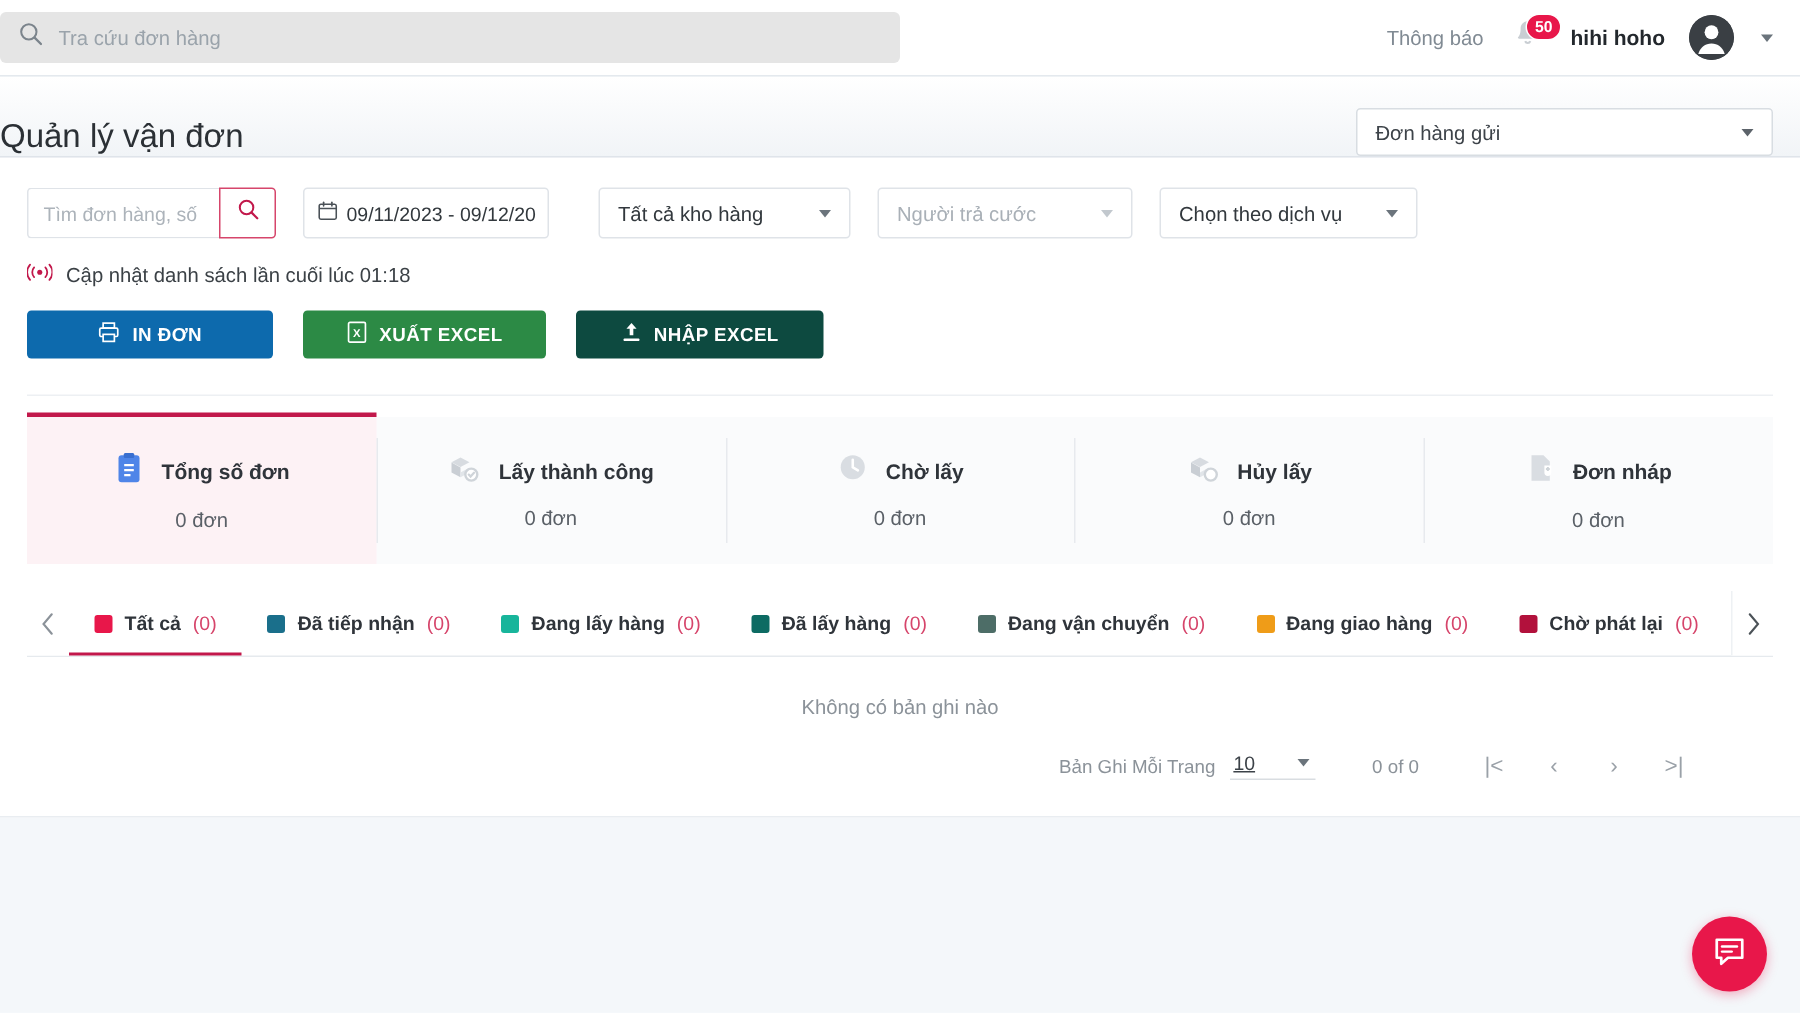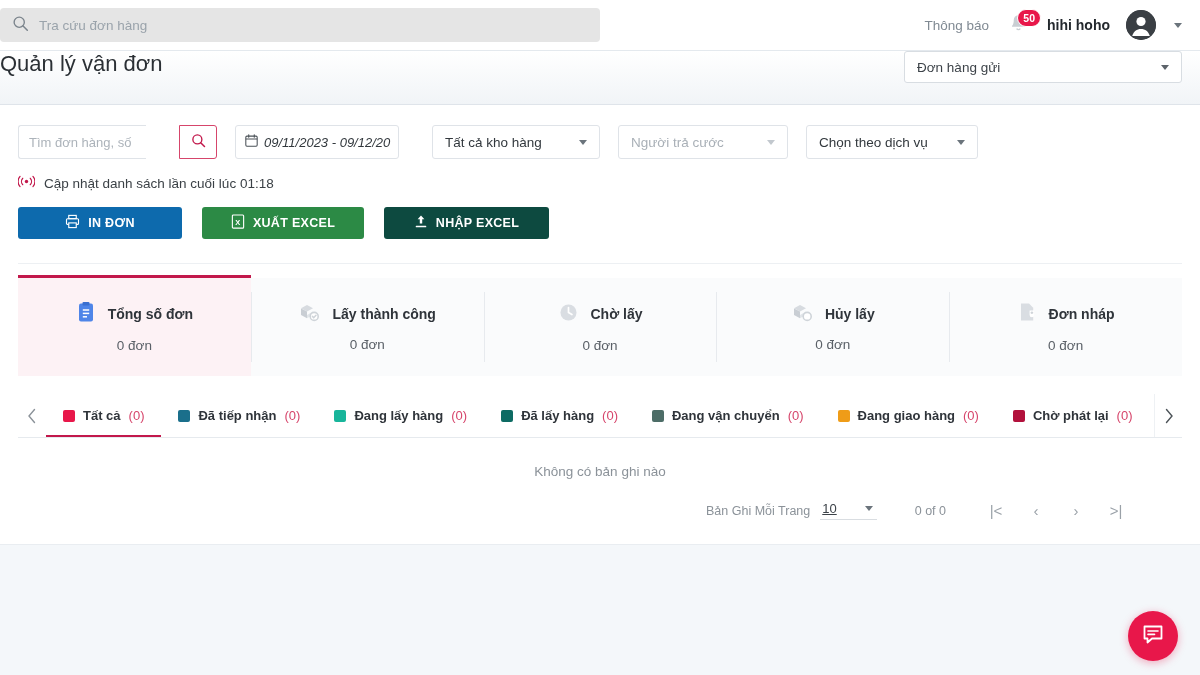--- a/index.html
+++ b/index.html
@@ -46,55 +46,55 @@
   .caret-down {
     width: 0; height: 0; border-left: 4.5px solid transparent;
     border-right: 4.5px solid transparent; border-top: 5.5px solid #6b747c;
     margin-left: 2px;
   }
 
   
   .titlebar {
     height: 55px; background: linear-gradient(#ffffff, #f1f4f7);
     border-top: 1px solid #e4e9ee; border-bottom: 1px solid #dfe4ea;
-    display: flex; align-items: flex-start; padding: 0 18px 0 0; position: relative;
+    display: flex; align-items: flex-end; padding: 0 18px 0 0; position: relative;
   }
   .page-title { font-size: 22px; color: #2b3035; font-weight: normal; }
   .title-select {
     margin-left: auto; width: 278px; height: 32px; background: #fff;
     border: 1px solid #d8dde2; border-radius: 3px; display: flex;
     align-items: center; padding: 0 12px; font-size: 13.5px; color: #3d4349;
     position: relative;
   }
   .title-select .caret-down { position: absolute; right: 12px; border-top-color:#5c636a; }
 
   
   .card {
     background: #fff; margin: 0; min-height: 420px; padding: 0 18px 0 18px;
     border-bottom: 1px solid #e9edf1;
   }
 
   
   .filters { display: flex; align-items: center; gap: 18px; padding-top: 20px; }
-  .find-group { display: flex; height: 34px; gap: 33px; }
+  .find-group { display: flex; height: 34px; }
   .find-input {
     width: 128px; height: 34px; border: 1px solid #dfe3e8; border-right: none;
     border-radius: 3px 0 0 3px; padding: 0 10px; outline: none;
     font-family: "Liberation Sans", sans-serif; font-size: 13px; color: #444;
   }
   .find-input::placeholder { color: #acb3ba; }
   .find-btn {
     width: 38px; height: 34px; border: 1px solid #d6456b; background: #fff;
     border-radius: 0 3px 3px 0; display: flex; align-items: center;
     justify-content: center; cursor: pointer;
   }
   .daterange {
     width: 164px; height: 34px; border: 1px solid #dfe3e8; border-radius: 3px;
     display: flex; align-items: center; gap: 6px; padding: 0 9px;
-    font-size: 13px; color: #32383d; overflow: hidden; white-space: nowrap; font-style: italic;
+    font-size: 13px; color: #32383d; overflow: hidden; white-space: nowrap;
   }
   .sel {
     height: 34px; border: 1px solid #dfe3e8; border-radius: 3px;
     display: flex; align-items: center; padding: 0 12px; font-size: 13.5px;
     position: relative; background: #fff;
   }
   .sel .caret-down { position: absolute; right: 12px; }
   .sel.w168 { width: 168px; margin-left: 15px; }
   .sel.w170 { width: 170px; }
   .sel.w172 { width: 172px; }

